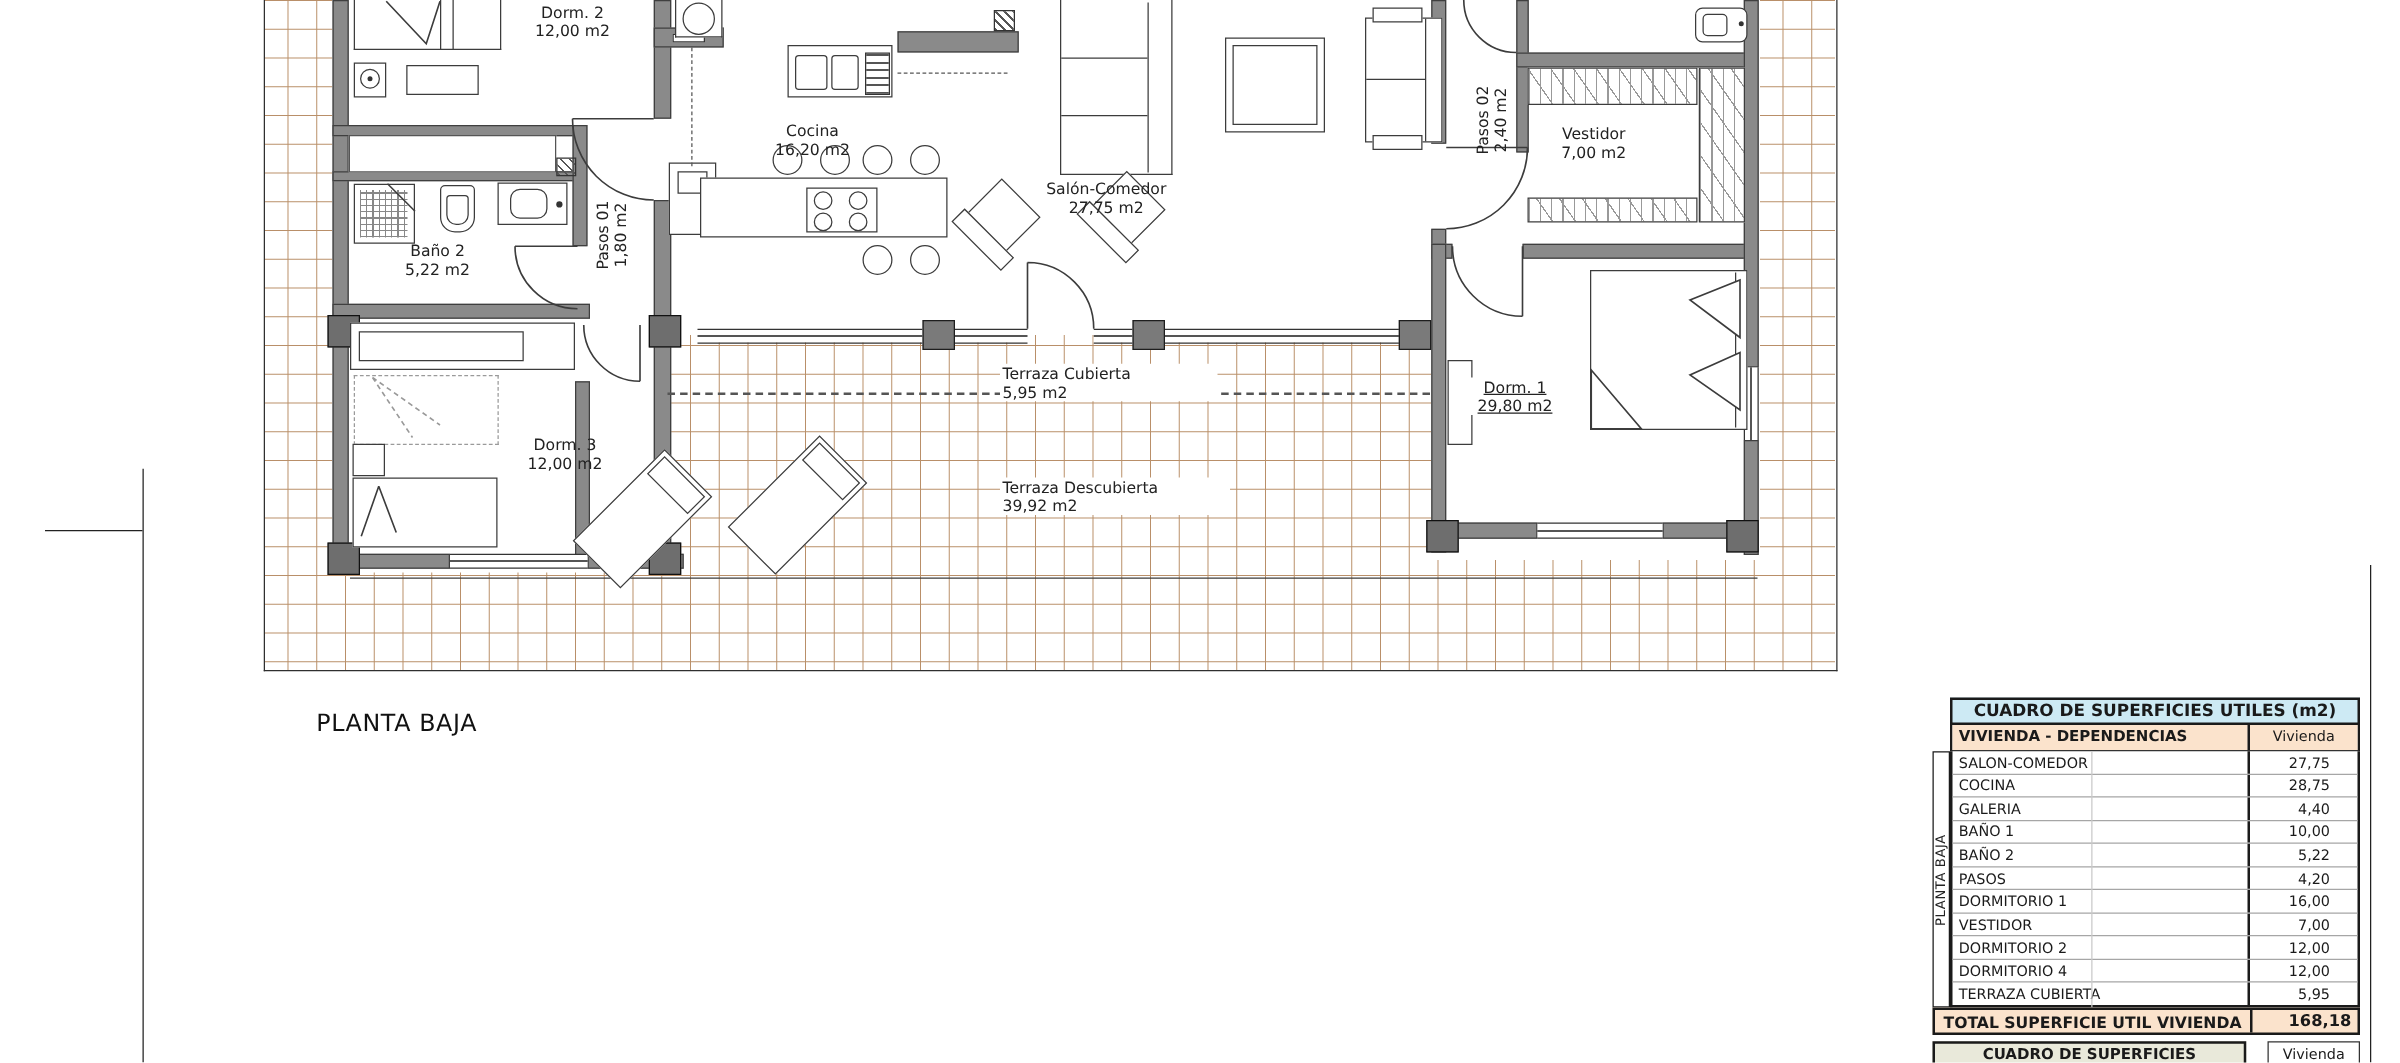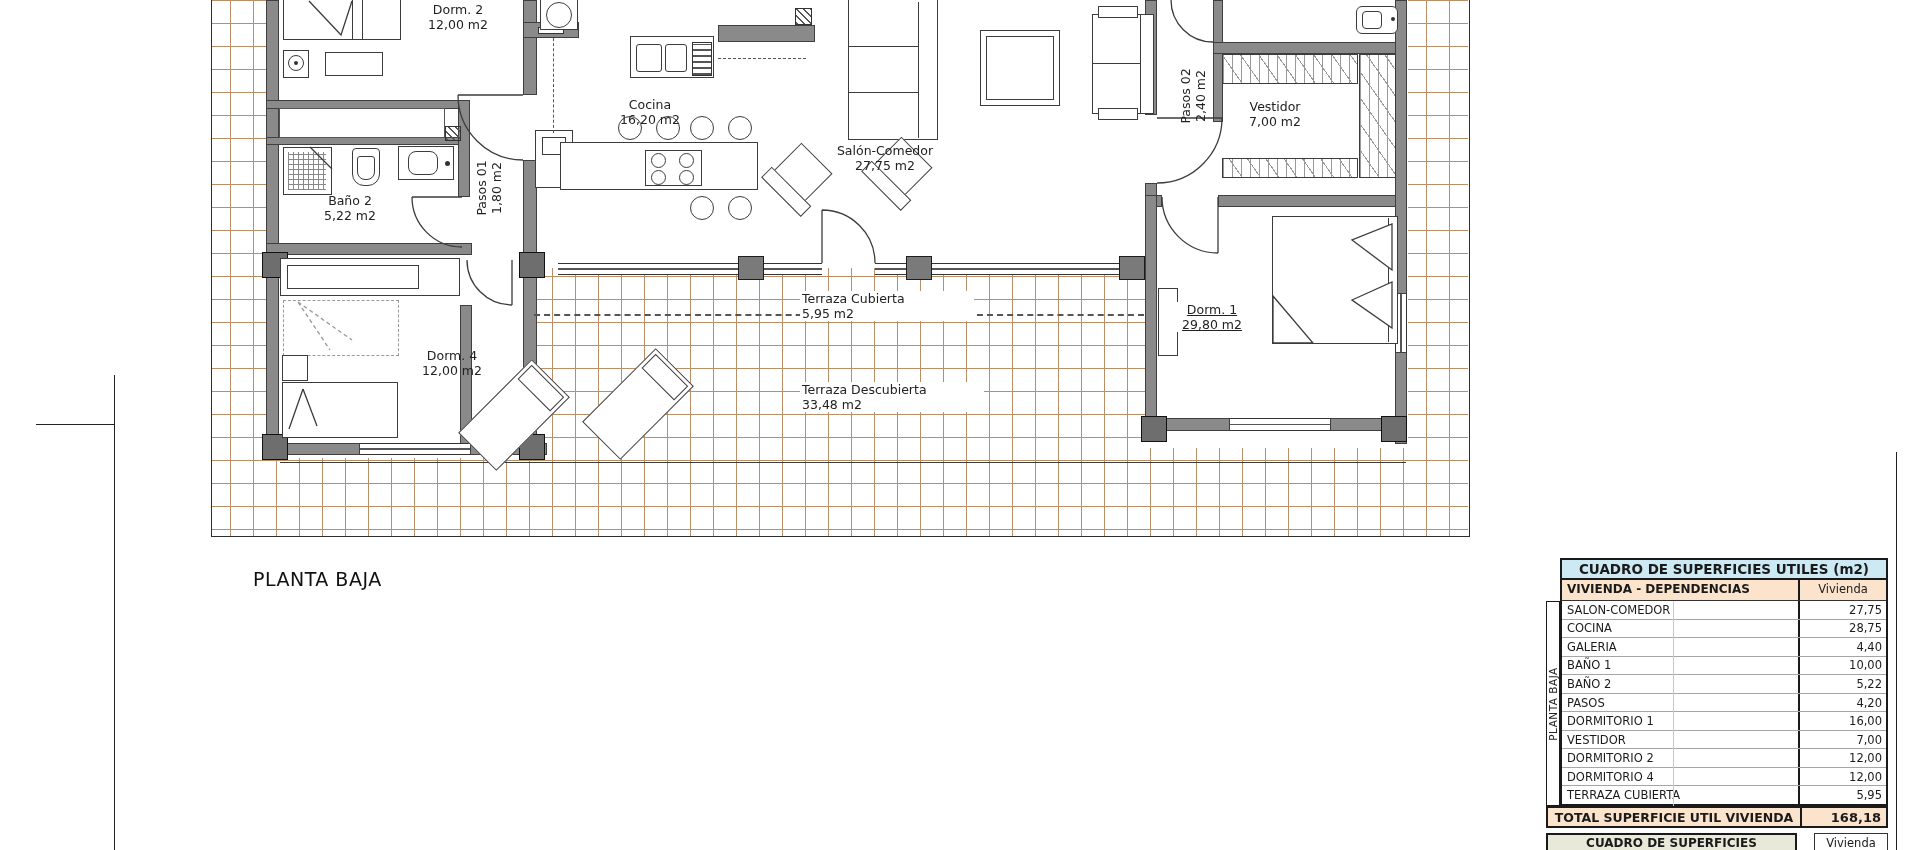--- a/index.html
+++ b/index.html
@@ -54,21 +54,21 @@
     border-left:2px solid #1a1a1a;border-right:2px solid #1a1a1a;border-bottom:1.5px solid #333;}
   #utiles-subheader .c1{flex:1;background:#fbe3cc;font-weight:bold;font-size:12px;line-height:19px;padding-left:5px;}
   #utiles-subheader .c2{width:88px;background:#fbe3cc;font-size:11.5px;line-height:19px;text-align:center;
     border-left:2px solid #1a1a1a;box-sizing:border-box;}
   #utiles-rows{left:1560px;top:601px;width:328px;height:205px;display:flex;flex-direction:column;
     border-left:2px solid #1a1a1a;border-right:2px solid #1a1a1a;border-bottom:2px solid #1a1a1a;}
   .trow{flex:1;display:flex;border-bottom:1px solid #a6a6a6;box-sizing:border-box;}
   .trow:last-child{border-bottom:none;}
   .trow .tlabel{flex:1;font-size:11.5px;padding-left:5px;display:flex;align-items:center;}
   .trow .tval{width:88px;border-left:2px solid #1a1a1a;box-sizing:border-box;font-size:11.5px;
-    display:flex;align-items:center;justify-content:flex-end;padding-right:4px;}
+    display:flex;align-items:center;justify-content:flex-end;padding-right:22px;}
   #utiles-mid-divider{left:1673px;top:601px;height:205px;width:0;border-left:1px solid #c9c9c9;position:absolute;}
   #utiles-side{left:1546px;top:601px;width:14px;height:205px;border:1.5px solid #1a1a1a;background:#fff;}
   #utiles-side .inner{position:absolute;left:50%;top:50%;transform:translate(-50%,-50%) rotate(-90deg);
     font-size:10.5px;color:#222;white-space:nowrap;letter-spacing:0.5px;}
   #utiles-total{left:1546px;top:806px;width:342px;height:22px;display:flex;background:#fbe3cc;border:2px solid #1a1a1a;}
   #utiles-total .tl{flex:1;font-weight:bold;font-size:12.5px;display:flex;align-items:center;justify-content:center;}
   #utiles-total .tv{width:86px;border-left:2px solid #1a1a1a;box-sizing:border-box;font-weight:bold;font-size:13px;
     display:flex;align-items:center;justify-content:flex-end;padding-right:5px;}
   #constr-title{left:1546px;top:833px;width:251px;height:22px;background:#e9e9da;border:2px solid #1a1a1a;
     font-weight:bold;font-size:12px;text-align:center;line-height:17px;}
@@ -276,30 +276,30 @@
       <span>Baño 2</span>
       <span>5,22 m2</span>
     </div>
     <div class="vertwrap" style="left:449px;top:173px;width:80px;height:30px;">
       <div class="inner">
         <span>Pasos 01</span>
         <span>1,80 m2</span>
       </div>
     </div>
     <div class="room-label" style="left:402px;top:348px;width:100px;">
-      <span>Dorm. 4</span>
+      <span>Dorm. 3</span>
       <span>12,00 m2</span>
     </div>
     <div class="room-label left onwhite" style="left:800px;top:291px;width:170px;">
       <span>Terraza Cubierta</span>
       <span>5,95 m2</span>
     </div>
     <div class="room-label left onwhite" style="left:800px;top:382px;width:180px;">
       <span>Terraza Descubierta</span>
-      <span>33,48 m2</span>
+      <span>39,92 m2</span>
     </div>
     <div class="room-label onwhite" style="left:1160px;top:302px;width:100px;text-decoration:underline;">
       <span>Dorm. 1</span>
       <span>29,80 m2</span>
     </div>
   </div>
 
   <div id="plan-title">PLANTA BAJA</div>
 
   <div>

